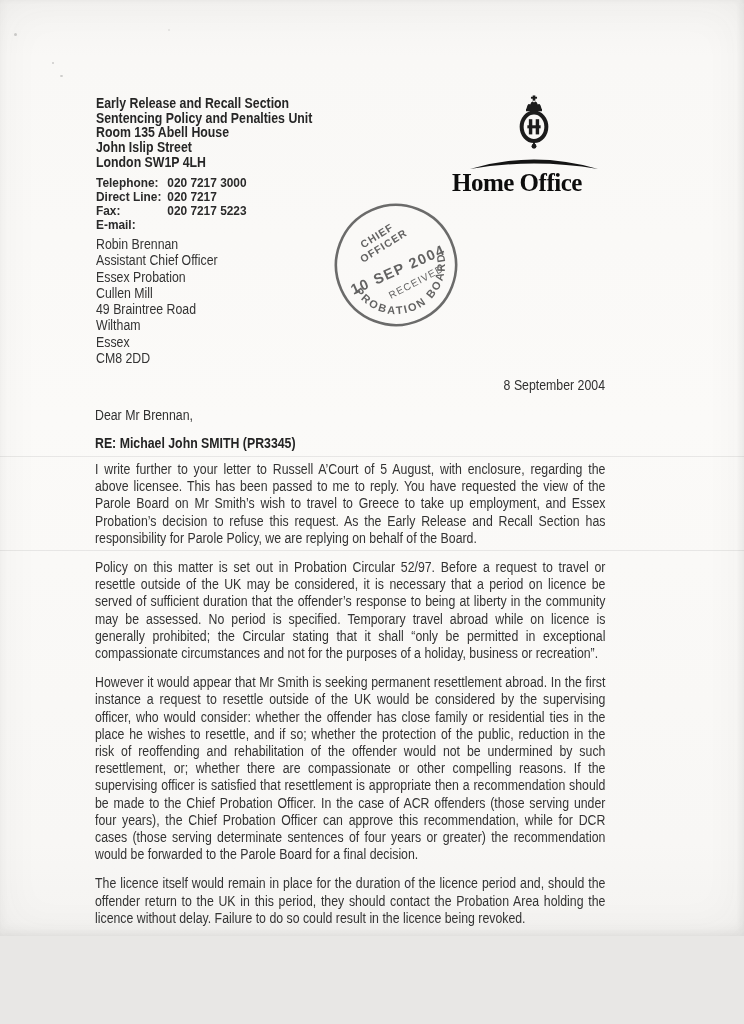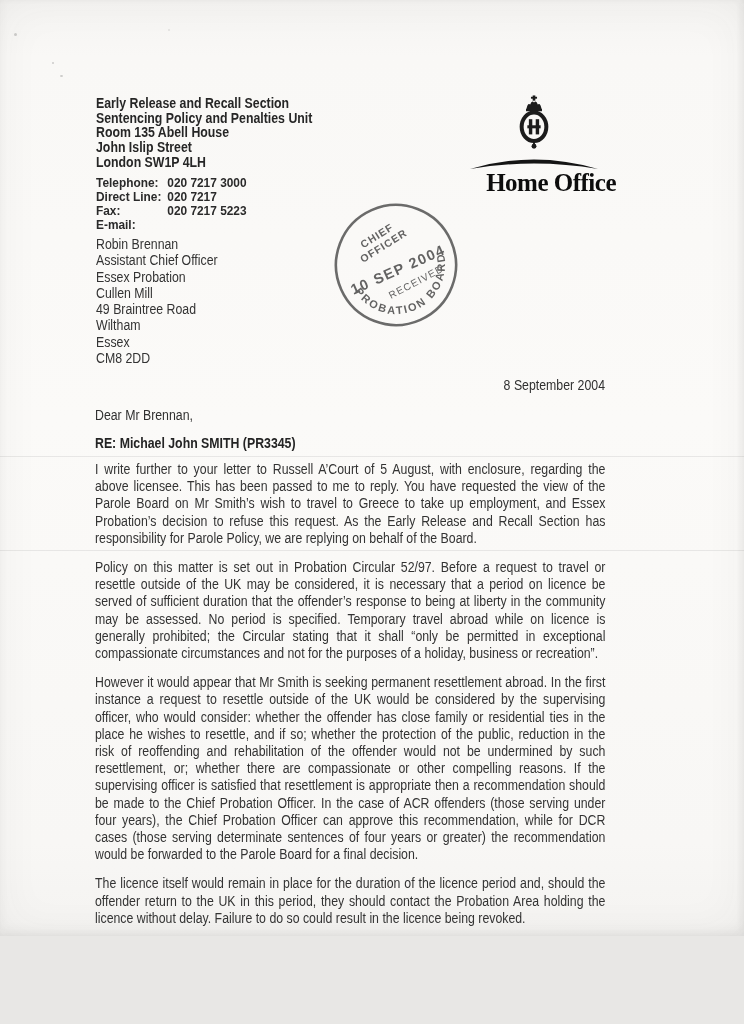--- a/index.html
+++ b/index.html
@@ -19,21 +19,21 @@
   .fold { position: absolute; left: 0; width: 744px; height: 1px; background: rgba(110,110,110,0.13); }
   .fold-1 { top: 456px; }
   .fold-2 { top: 550px; }
   .speck { position: absolute; border-radius: 50%; background: rgba(90,90,90,0.28); }
 
   .sender { position: absolute; left: 96px; top: 96px; font-size: 14px; line-height: 14.7px; font-weight: bold; color: #262626; white-space: nowrap; }
   .contact { position: absolute; left: 96px; top: 176px; font-size: 13.5px; line-height: 13.9px; font-weight: bold; color: #2a2a2a; white-space: nowrap; }
   .contact .lbl { display: inline-block; width: 81px; }
   .recipient { position: absolute; left: 96px; top: 236px; font-size: 14px; line-height: 16.3px; color: #333; white-space: nowrap; }
 
-  .logo { position: absolute; left: 452px; top: 95px; width: 164px; text-align: right; color: #101010; }
+  .logo { position: absolute; left: 452px; top: 95px; width: 164px; text-align: left; color: #101010; }
   .logo .crest-svg { display: block; margin: 0 auto; }
   .logo .swoosh-svg { display: block; margin: 4px auto 0; }
   .logo-text { font-family: "Liberation Serif", serif; font-weight: bold; font-size: 25px; letter-spacing: -0.5px; margin-top: -2px; color: #0d0d0d; }
 
   .stamp { position: absolute; left: 321px; top: 190px; opacity: 0.82; }
   .stamp text { fill: #424242; font-family: "Liberation Sans", sans-serif; }
   .st-small { font-size: 10.5px; font-weight: bold; letter-spacing: 1px; }
   .st-date  { font-size: 14.5px; font-weight: bold; letter-spacing: 1.5px; }
   .st-rec   { font-size: 10px; letter-spacing: 1.2px; }
   .st-arc   { font-size: 11px; font-weight: bold; letter-spacing: 2px; }

